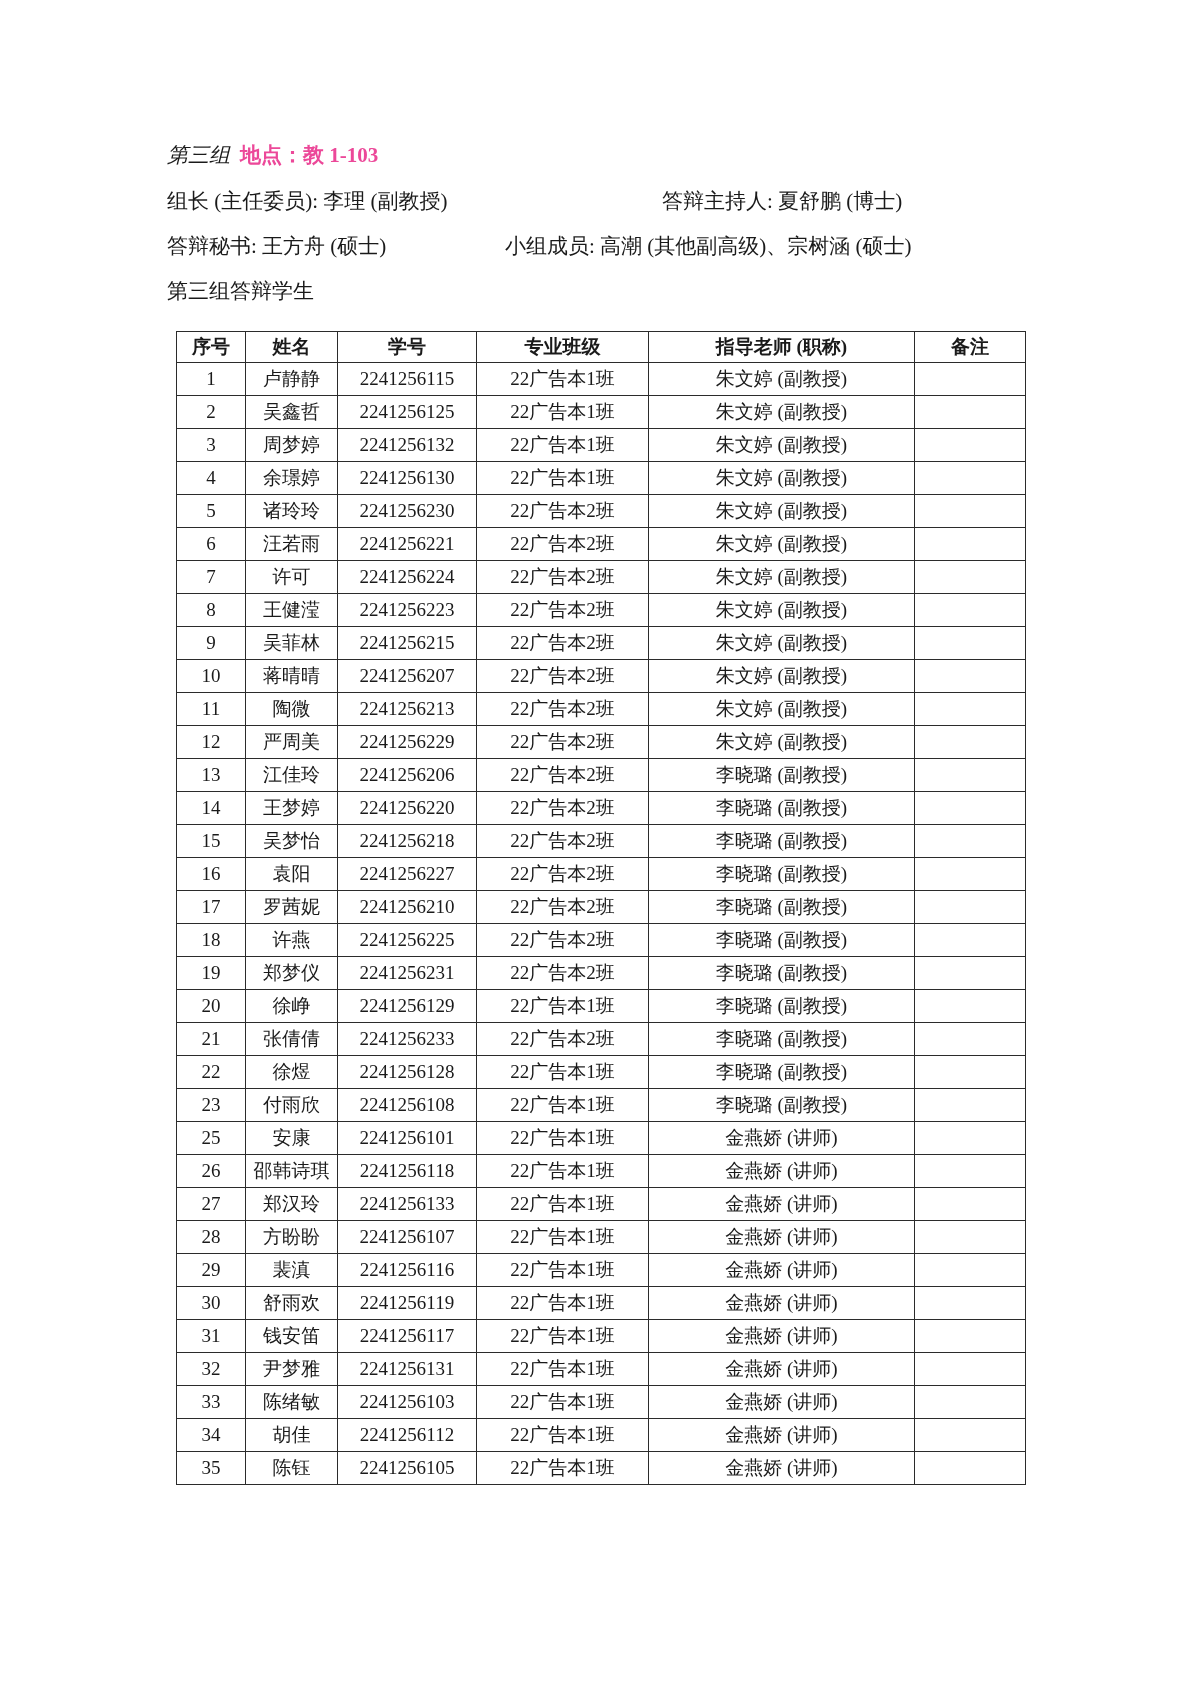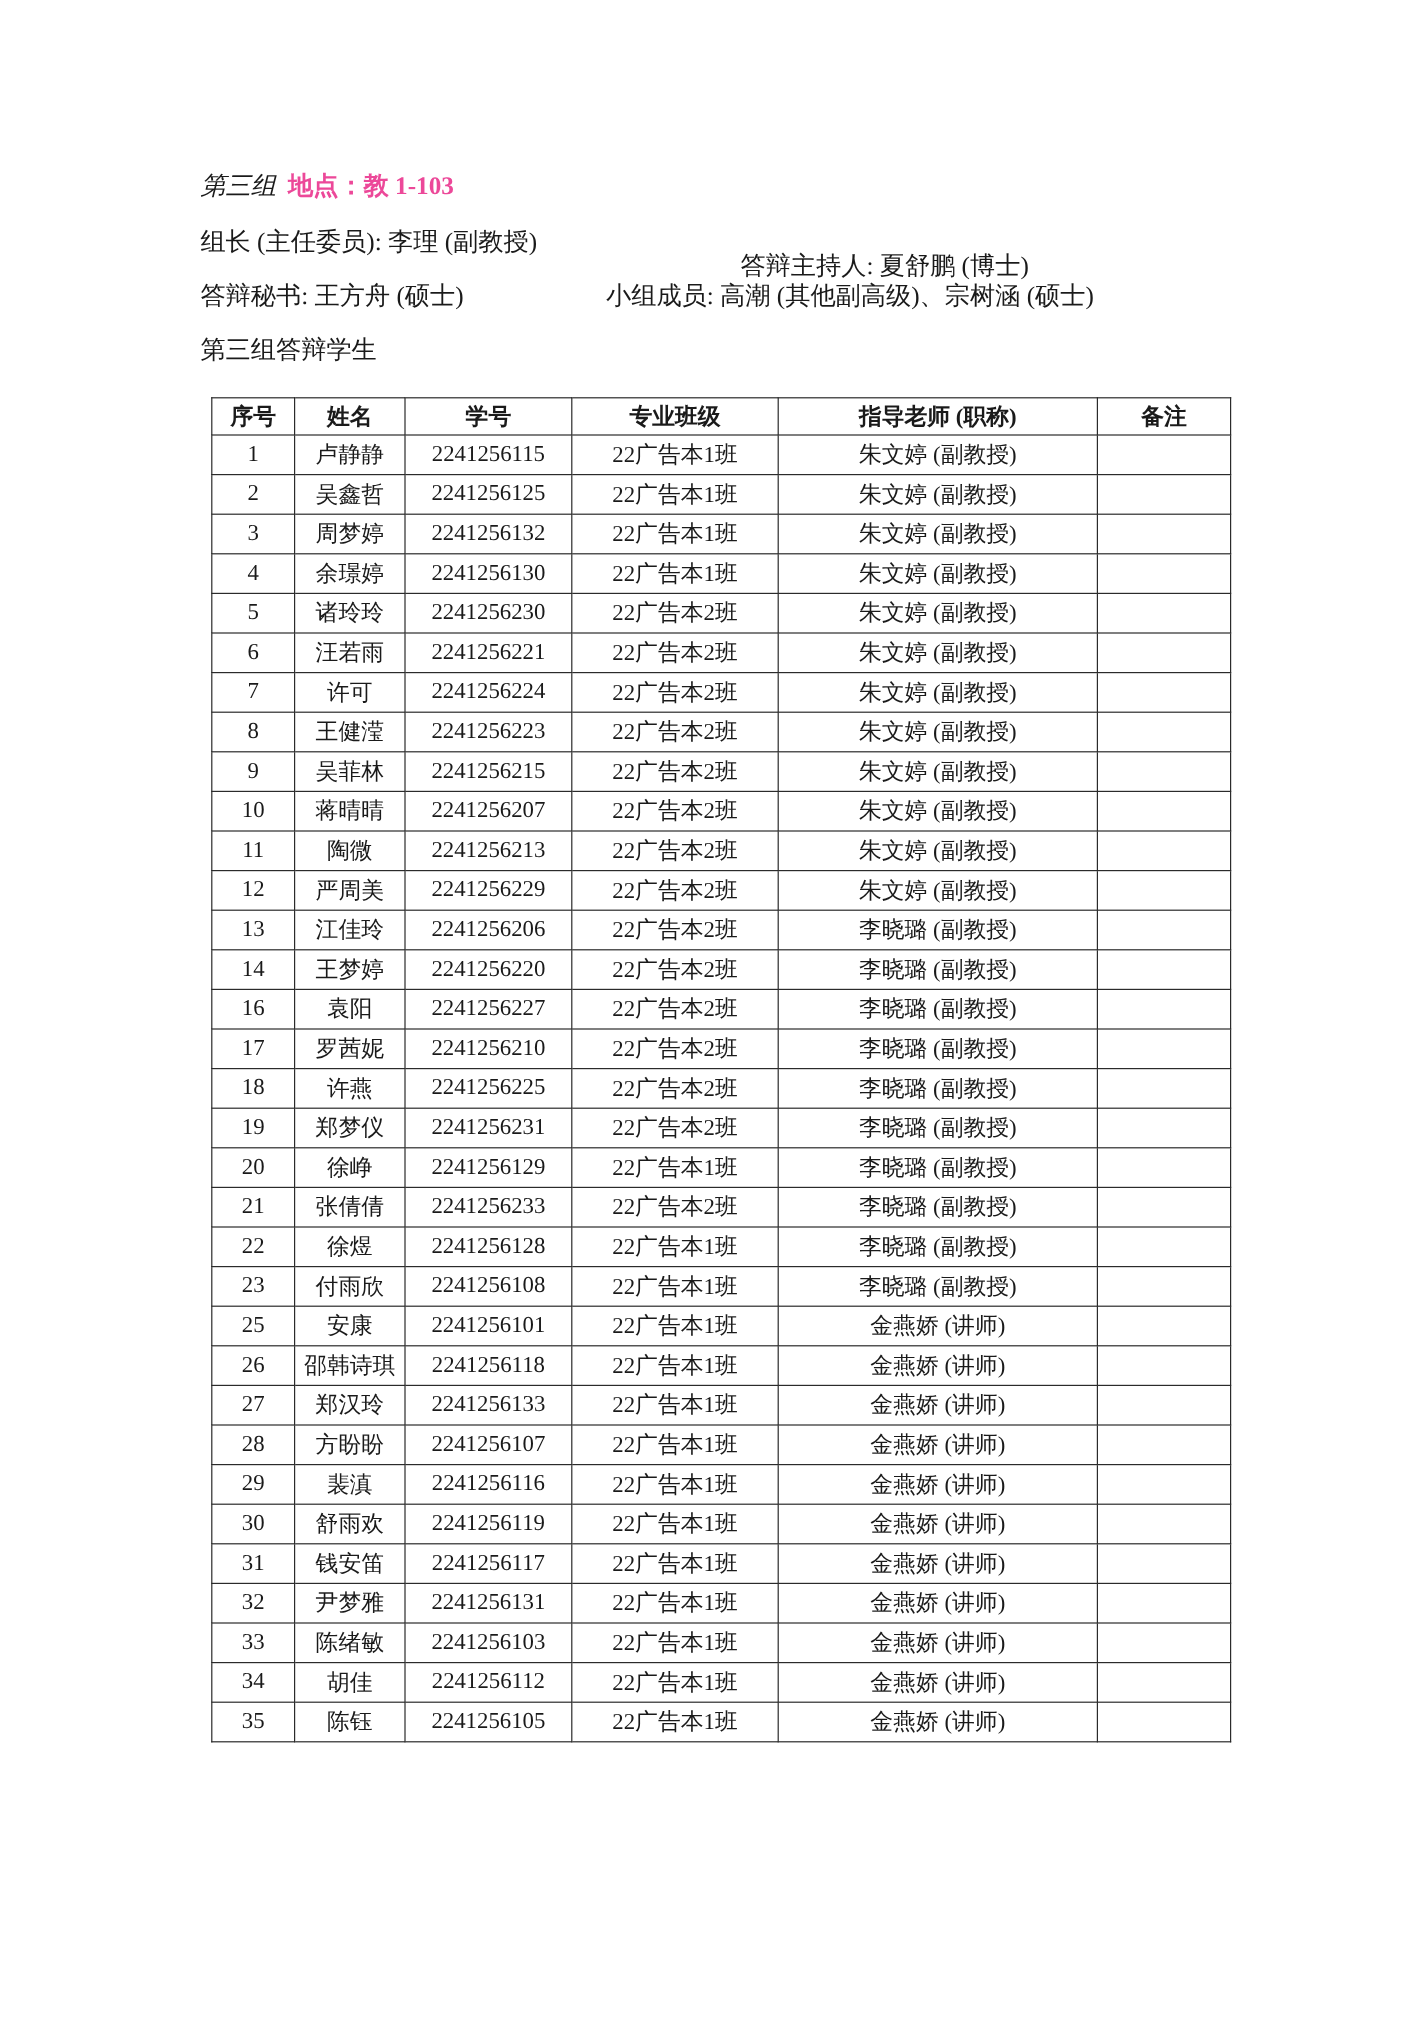--- a/index.html
+++ b/index.html
@@ -18,21 +18,21 @@
   .title-line .group { font-weight:normal;font-style:italic; }
   .title-line .loc  { font-weight:bold; margin-left:10px; }
   .info-line {
     position:absolute; left:167px; width:860px; height:28px;
     font-size:21px; line-height:28px; white-space:nowrap;
   }
   .info-line .seg { position:absolute; top:0; }
   #line2 { top:187px; }
   #line3 { top:232px; }
   #line2 .seg-l, #line3 .seg-l { left:0; }
-  #line2 .seg-r { left:450px;margin-top:20px; }
+  #line2 .seg-r { left:495px; }
   #line3 .seg-r { left:338px; }
   .caption {
     position:absolute; left:167px; top:277px;
     font-size:21px; line-height:28px;
   }
   table.students {
     position:absolute; left:176px; top:331px;
     border-collapse:collapse; table-layout:fixed;
     width:849px;
     font-size:19px;
@@ -196,20 +196,28 @@
         </tr>
         <tr>
           <td>14</td>
           <td>王梦婷</td>
           <td>2241256220</td>
           <td>22广告本2班</td>
           <td>李晓璐 (副教授)</td>
           <td></td>
         </tr>
         <tr>
+          <td>15</td>
+          <td>吴梦怡</td>
+          <td>2241256218</td>
+          <td>22广告本2班</td>
+          <td>李晓璐 (副教授)</td>
+          <td></td>
+        </tr>
+        <tr>
           <td>16</td>
           <td>袁阳</td>
           <td>2241256227</td>
           <td>22广告本2班</td>
           <td>李晓璐 (副教授)</td>
           <td></td>
         </tr>
         <tr>
           <td>17</td>
           <td>罗茜妮</td>

